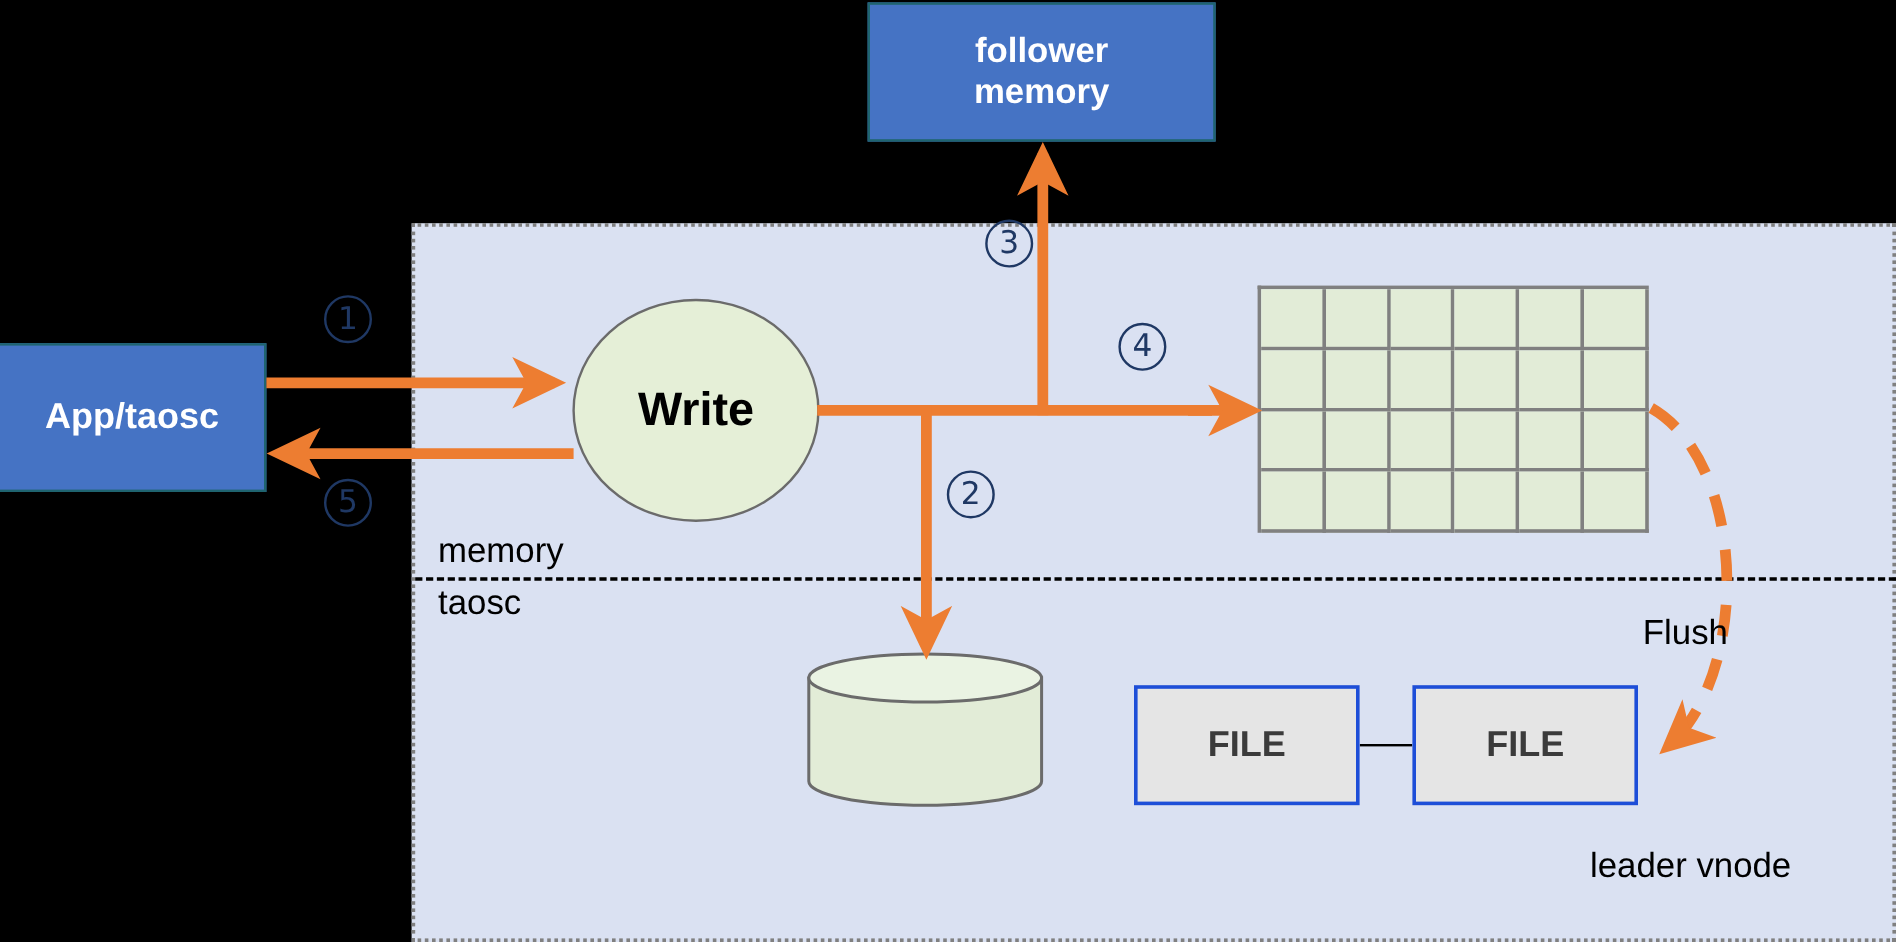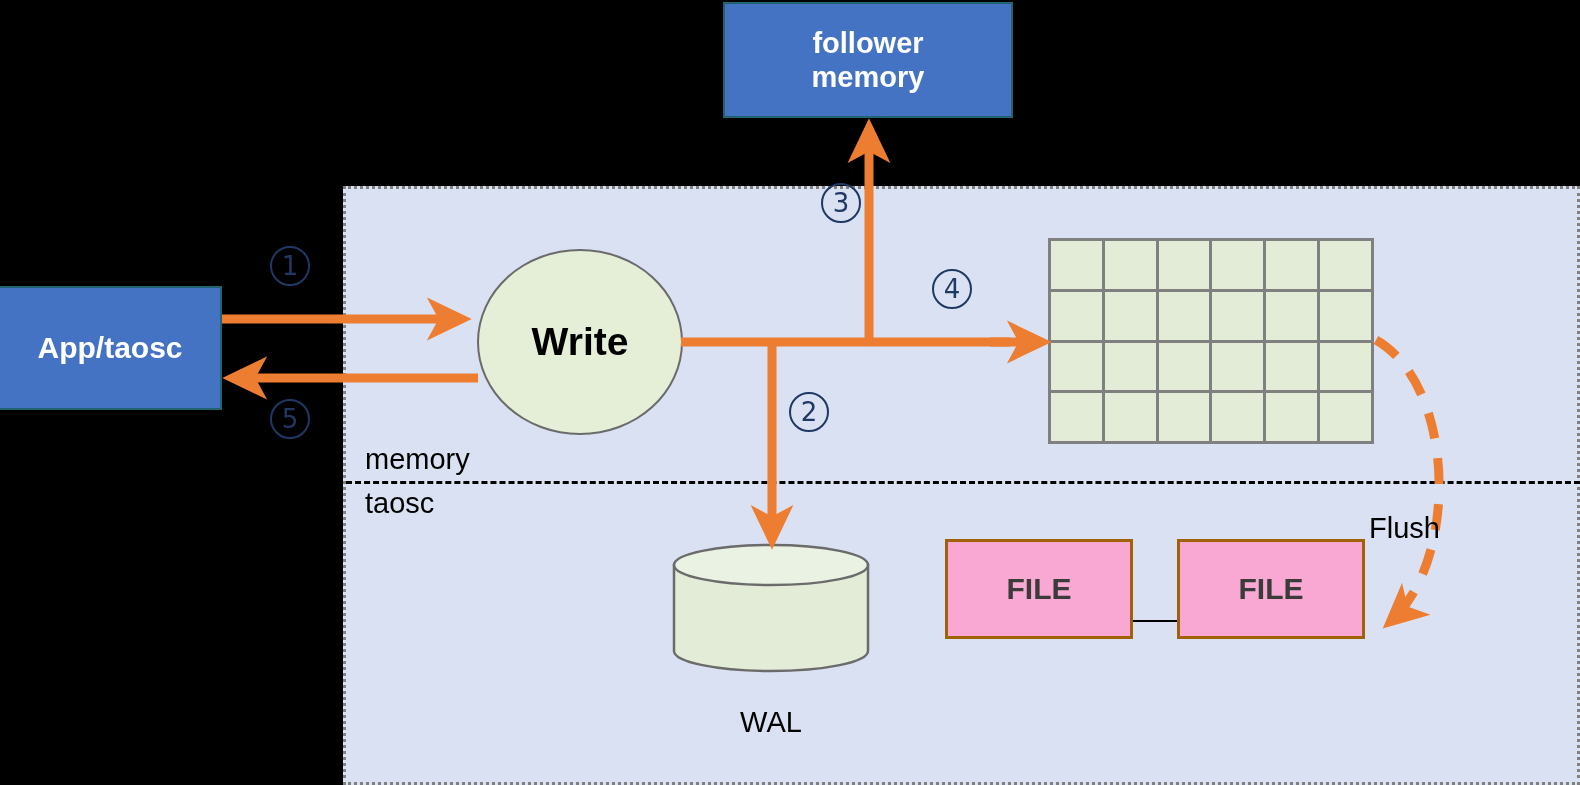--- a/index.html
+++ b/index.html
@@ -111,30 +111,30 @@
     top: 706px;
     width: 198px;
     text-align: center;
     font-size: 29px;
     color: #000000;
   }
 
   
   .file-box {
     position: absolute;
-    background: #f9a8d4;
-    border: 3px solid #a16207;
+    background: #e5e5e5;
+    border: 3px solid #1d4ed8;
     box-sizing: border-box;
     display: flex;
     align-items: center;
     justify-content: center;
     font-size: 30px;
     font-weight: bold;
     color: #3b3b3b;
-    top: 539px;
+    top: 571px;
     height: 100px;
   }
   #file-box-1 { left: 945px; width: 188px; }
   #file-box-2 { left: 1177px; width: 188px; }
   #file-connector {
     position: absolute;
     left: 1133px;
     top: 620px;
     width: 44px;
     height: 2px;
@@ -230,21 +230,20 @@
     <div class="cell"></div>
     <div class="cell"></div>
   </div>
 
   <div id="wal-cylinder">
     <svg width="198" height="130" viewBox="0 0 198 130">
       <path d="M2,22 L2,108 A97,20 0 0,0 196,108 L196,22 Z" fill="#e2ecd7" stroke="#6b6b6b" stroke-width="2.5"></path>
       <ellipse cx="99" cy="22" rx="97" ry="20" fill="#eaf3e3" stroke="#6b6b6b" stroke-width="2.5"></ellipse>
     </svg>
   </div>
-  <div id="wal-label" class="plain-label" style="position:absolute;">WAL</div>
 
   <div id="file-connector"></div>
   <div id="file-box-1" class="file-box">FILE</div>
   <div id="file-box-2" class="file-box">FILE</div>
 
   <div id="write-circle">Write</div>
 
   <div id="app-box" class="blue-box">App/taosc</div>
   <div id="follower-box" class="blue-box">
     <span>
@@ -271,20 +270,21 @@
     <line x1="869" y1="346" x2="869" y2="128" stroke="#ED7D31" stroke-width="9" marker-end="url(#arrowOrange)"></line>
 
     <line x1="772" y1="338" x2="772" y2="540" stroke="#ED7D31" stroke-width="9" marker-end="url(#arrowOrange)"></line>
 
     <path d="M1376,340 C1455,385 1460,560 1390,622" fill="none" stroke="#ED7D31" stroke-width="9" stroke-dasharray="26,20" stroke-linecap="butt" marker-end="url(#arrowOrange)"></path>
   </svg>
 
   <div id="memory-label" class="plain-label">memory</div>
   <div id="disk-label" class="plain-label">taosc</div>
   <div id="flush-label" class="plain-label">Flush</div>
+  <div id="leader-label" class="plain-label">leader vnode</div>
 
   <div id="step-1" class="step-circle">1</div>
   <div id="step-2" class="step-circle">2</div>
   <div id="step-3" class="step-circle">3</div>
   <div id="step-4" class="step-circle">4</div>
   <div id="step-5" class="step-circle">5</div>
 
 </div>
 
 </body></html>

